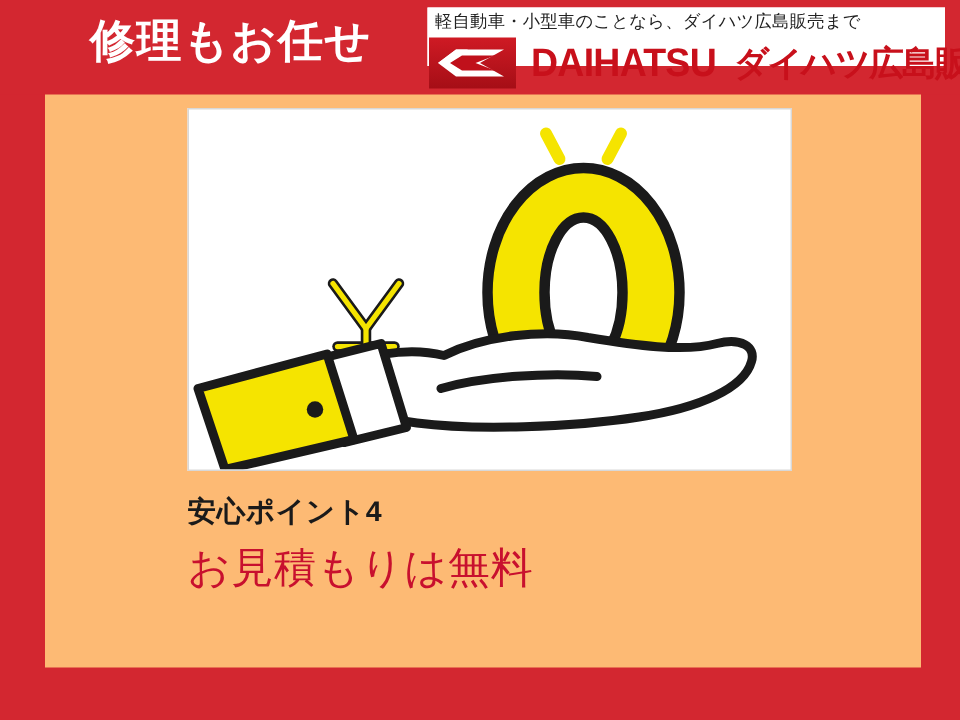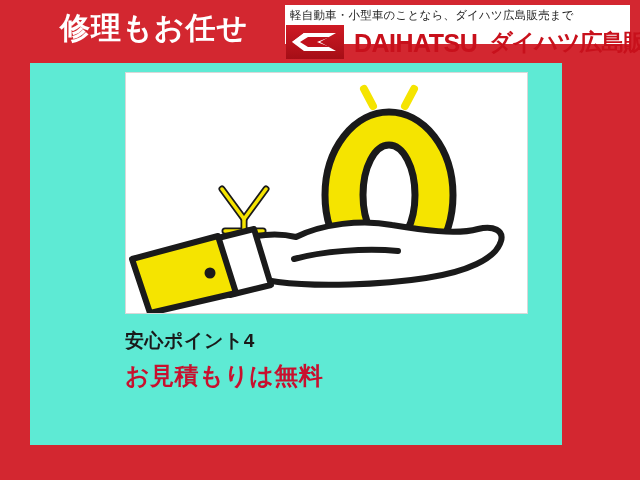--- a/index.html
+++ b/index.html
@@ -98,23 +98,23 @@
     margin-left: 12px;
     white-space: nowrap;
     letter-spacing: -1px;
   }
 
   
   #card {
     position: absolute;
     left: 30px;
     top: 63px;
-    width: 532px;
+    width: 584px;
     height: 382px;
-    background: #5eead4;
+    background: #fdba74;
   }
 
   
   #illo-frame {
     position: absolute;
     left: 95px;
     top: 9px;
     width: 403px;
     height: 242px;
     background: #ffffff;
@@ -137,22 +137,22 @@
   }
   #cap-point {
     top: 265px;
     font-size: 19px;
     font-weight: bold;
     color: #1a1a1a;
     letter-spacing: 0.5px;
   }
   #cap-main {
     top: 297px;
-    font-size: 24px;
-    font-weight: bold;
+    font-size: 28px;
+    font-weight: normal;
     color: #c8102e;
     letter-spacing: 0.5px;
   }
   #cap-sub {
     top: 340px;
     font-size: 21px;
     font-weight: normal;
     color: #333333;
     letter-spacing: 0.5px;
   }

